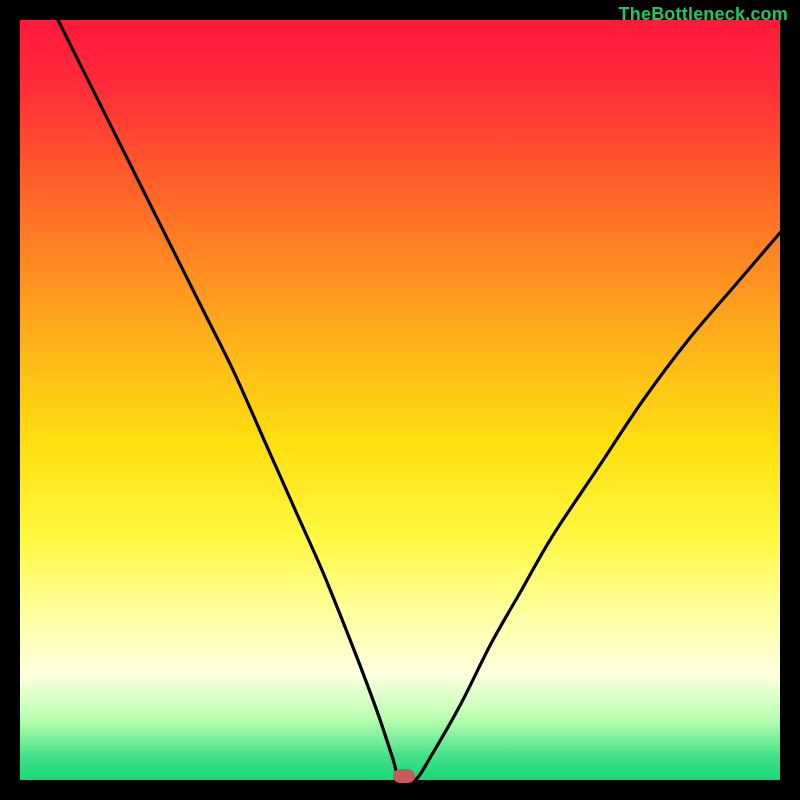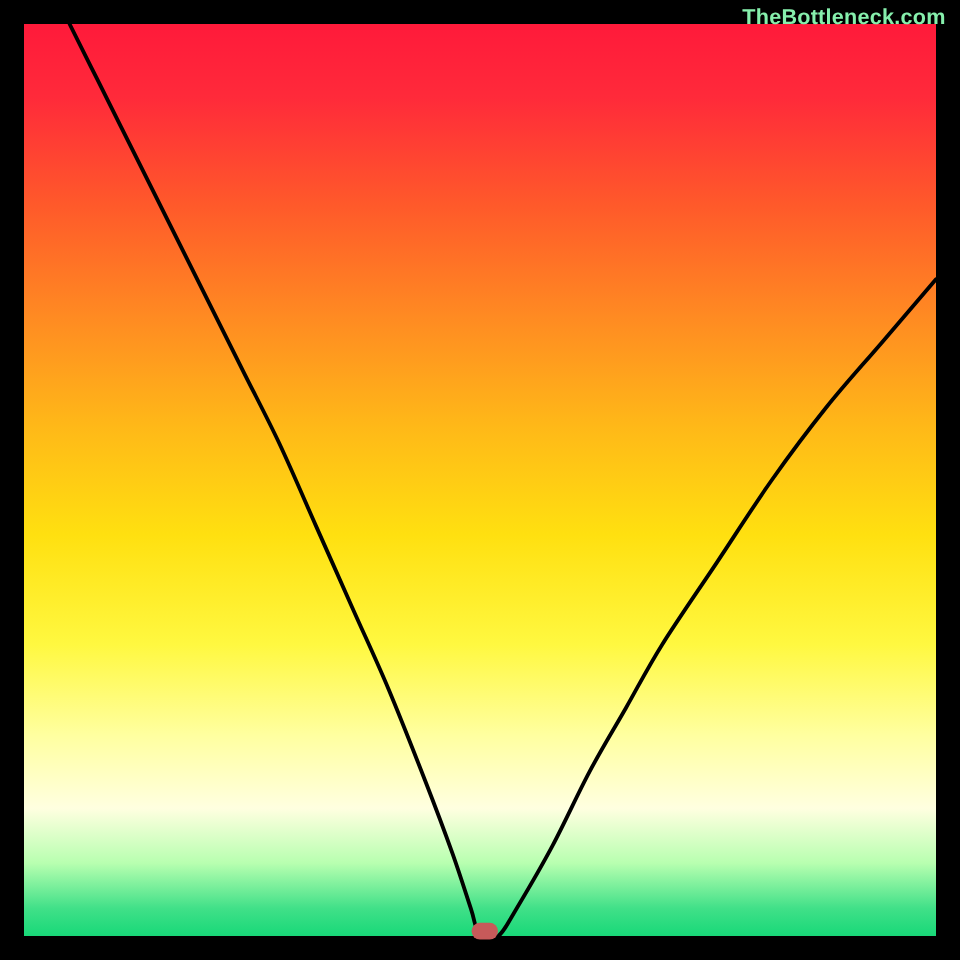--- a/index.html
+++ b/index.html
@@ -37,21 +37,21 @@
       #40e088 97%,
       #18d878 100%
     );
   }
   .attribution {
     position: absolute;
     right: 12px;
     top: 4px;
     font-size: 18px;
     font-weight: 600;
-    color: #86efac;
+    color: #22c55e;
     letter-spacing: 0.2px;
     pointer-events: none;
   }
   svg.curve {
     position: absolute;
     left: 20px;
     top: 20px;
     width: 760px;
     height: 760px;
     overflow: visible;

